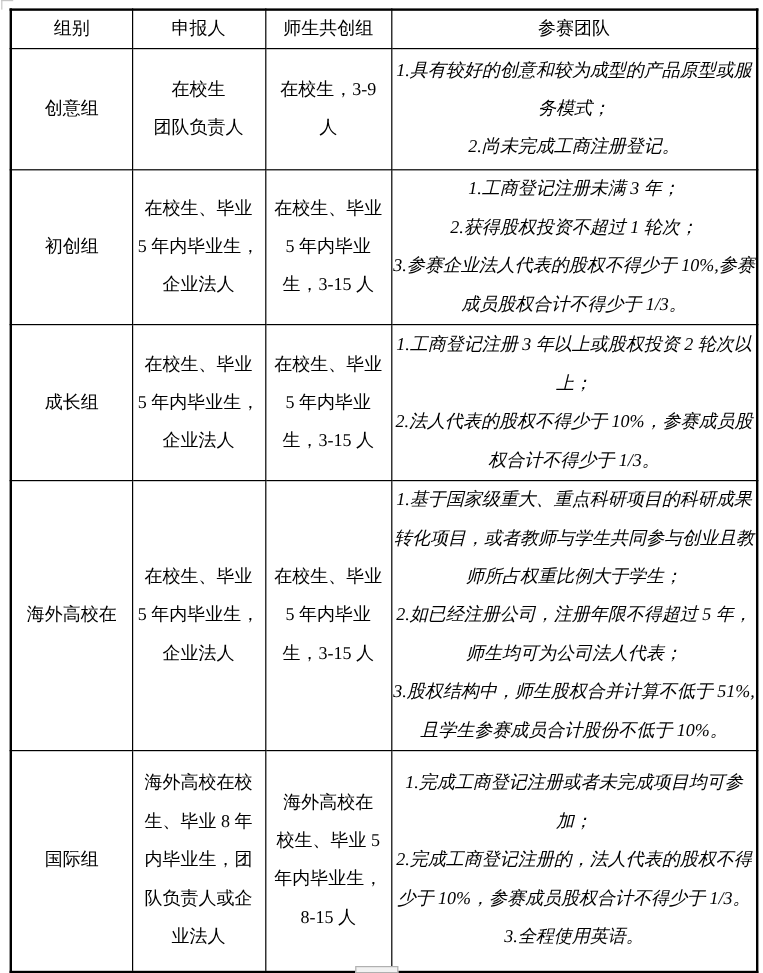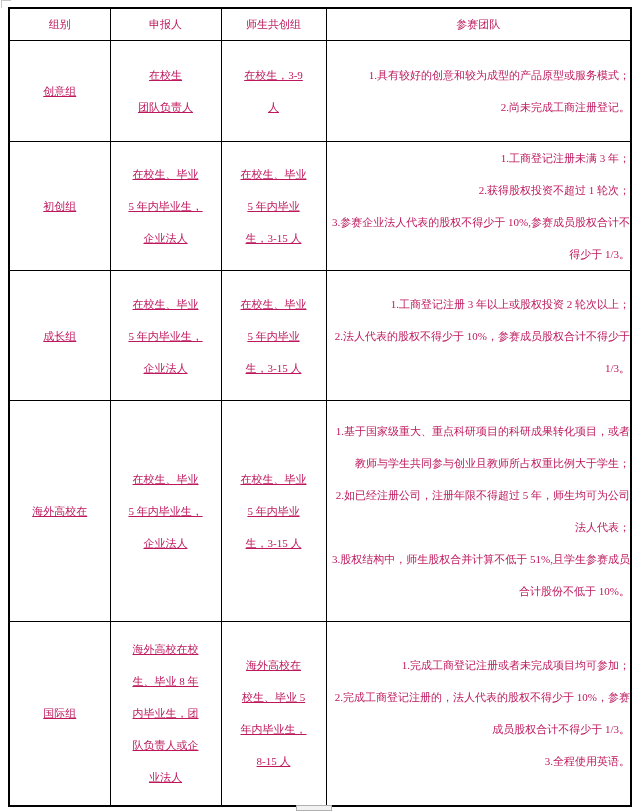--- a/index.html
+++ b/index.html
@@ -48,41 +48,41 @@
     table-layout: fixed;
     border: 2px solid #000000;
   }
   .doc-table th,
   .doc-table td {
     border: 1px solid #000000;
     padding: 0;
     margin: 0;
     overflow: hidden;
     vertical-align: middle;
-    font-size: 11px;
+    font-size: 15px;
     font-weight: normal;
-    color: #be185d;
+    color: #000000;
   }
   .doc-table th {
     height: 31px;
     line-height: 31px;
     text-align: center;
   }
   .center-cell {
     text-align: center;
     white-space: pre-line;
     line-height: 32px;
     padding: 0 3px;
-    text-decoration: underline;
   }
   .cond-cell {
-    text-align: right;
+    text-align: center;
     white-space: pre-line;
     line-height: 32px;
     padding: 0 4px 0 7px;
+    font-style: italic;
   }
 </style>
 </head>
 <body>
 
 <div class="page">
 
   <div class="corner-mark"></div>
 
   <table class="doc-table">

